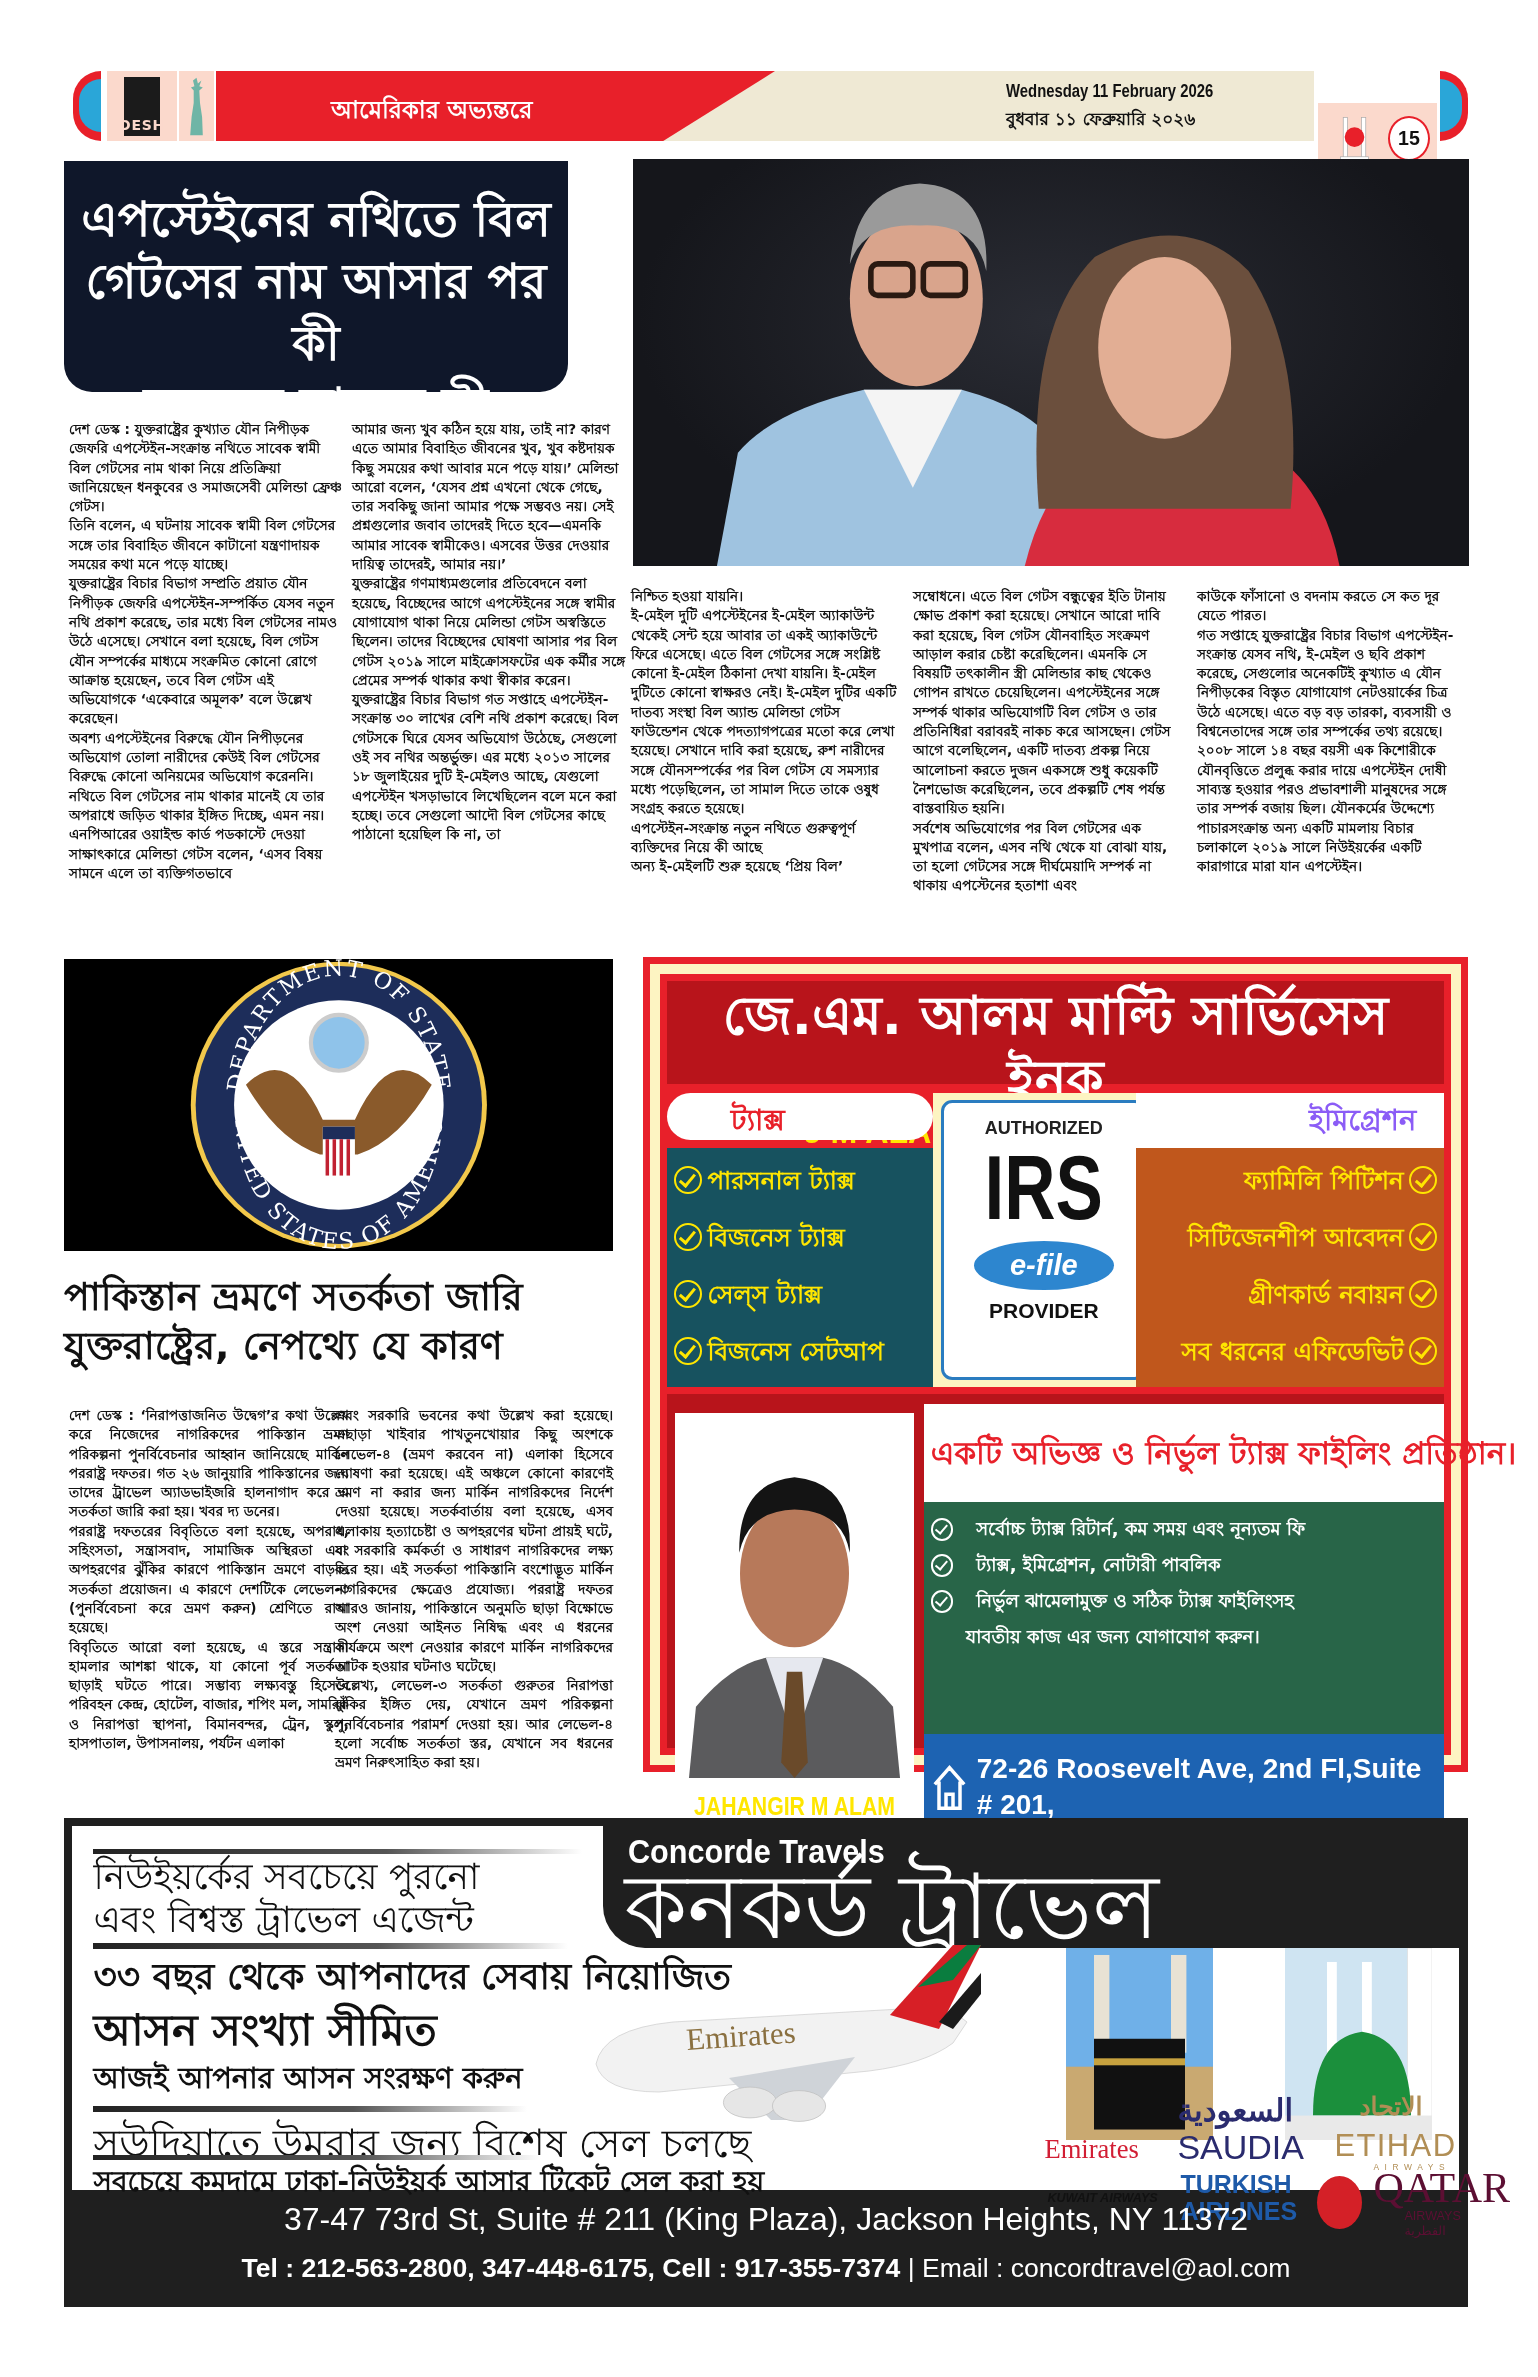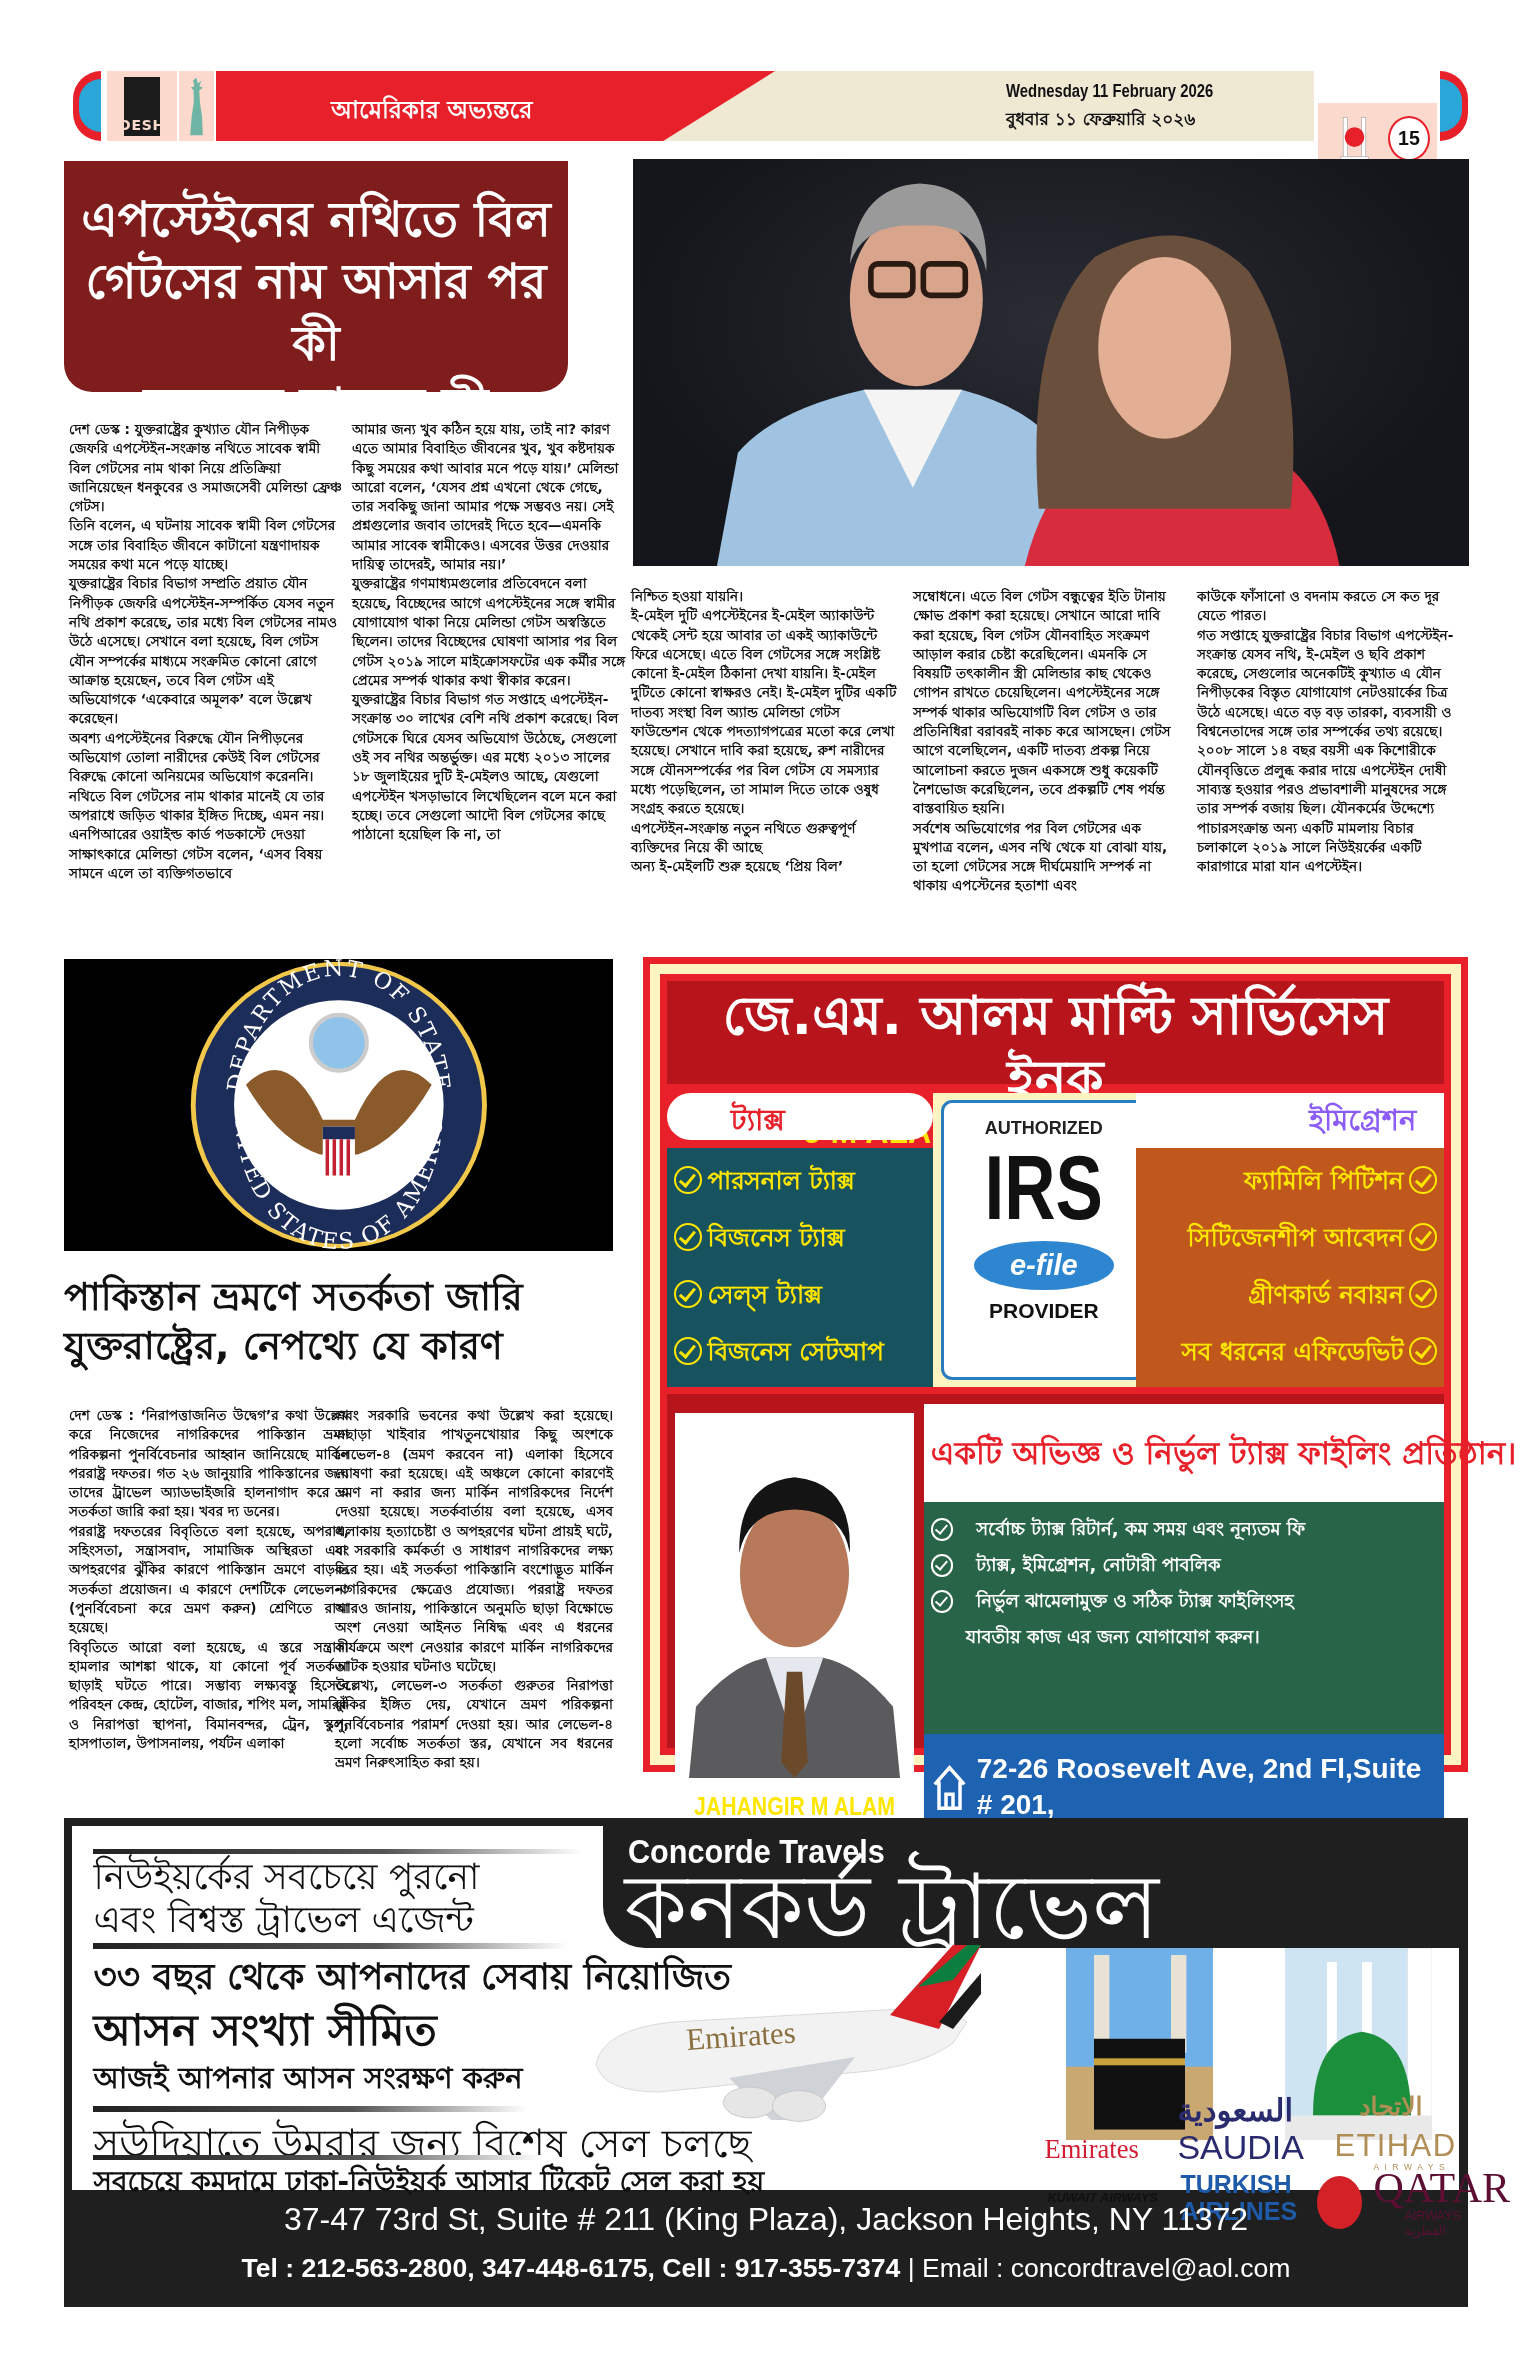--- a/index.html
+++ b/index.html
@@ -20,21 +20,21 @@
   .section-band { position: absolute; left: 143px; top: 0; width: 1098px; height: 70px; background: #efe9d4; overflow: hidden; }
   .section-band .red { position: absolute; left: 0; top: 0; width: 559px; height: 70px; background: #e8202a; clip-path: polygon(0 0, 100% 0, 80% 100%, 0 100%); }
   .section-name { position: absolute; left: 115px; top: 19.6px; font-size: 24px; color: #fff; font-weight: bold; font-family: "DejaVu Sans", sans-serif; }
   .date-en { position: absolute; left: 790px; top: 9.8px; font-size: 17.5px; font-weight: bold; color: #111; font-family: "Liberation Sans", sans-serif; transform: scaleX(0.85); transform-origin: left; }
   .date-bn { position: absolute; left: 790px; top: 35px; font-size: 17px; font-weight: bold; color: #111; }
   .page-box { position: absolute; left: 1245px; top: 0; width: 119px; height: 64px; background: #fbd9cc; margin-top: 32px; }
   .page-box .flag { position: absolute; left: 21px; top: 12.6px; width: 31px; height: 45px; }
   .page-num { position: absolute; left: 70px; top: 12.6px; width: 42px; height: 45px; border: 2.8px solid #e8202a; border-radius: 50%; background: #fff; display: flex; align-items: center; justify-content: center; font-weight: bold; font-size: 19.6px; font-family: "Liberation Sans", sans-serif; }
 
   
-  .headline-box { position: absolute; left: 64px; top: 161px; width: 504px; height: 231px; background: #7f1d1d; border-radius: 0 0 28px 28px; color: #fff; padding: 26.6px 14px; text-align: center; }
+  .headline-box { position: absolute; left: 64px; top: 161px; width: 504px; height: 231px; background: #0f172a; border-radius: 0 0 28px 28px; color: #fff; padding: 26.6px 14px; text-align: center; }
   .headline-box .hl { font-size: 48px; font-weight: bold; line-height: 62px; }
   .photo-lead { position: absolute; left: 633px; top: 159px; width: 836px; height: 407px; background: radial-gradient(ellipse at 50% 40%, #2a2c34 0%, #15161b 70%); overflow: hidden; }
   .photo-lead svg { width: 100%; height: 100%; }
 
   .col { position: absolute; font-size: 13.6px; line-height: 19.3px; font-weight: bold; color: #111; }
   .col p { margin: 0; }
   .col .lead-in { font-weight: bold; }
   .col1 { left: 69px; top: 420px; width: 274px; }
   .col2 { left: 352px; top: 420px; width: 274px; }
   .col3 { left: 631px; top: 587px; width: 269px; }

